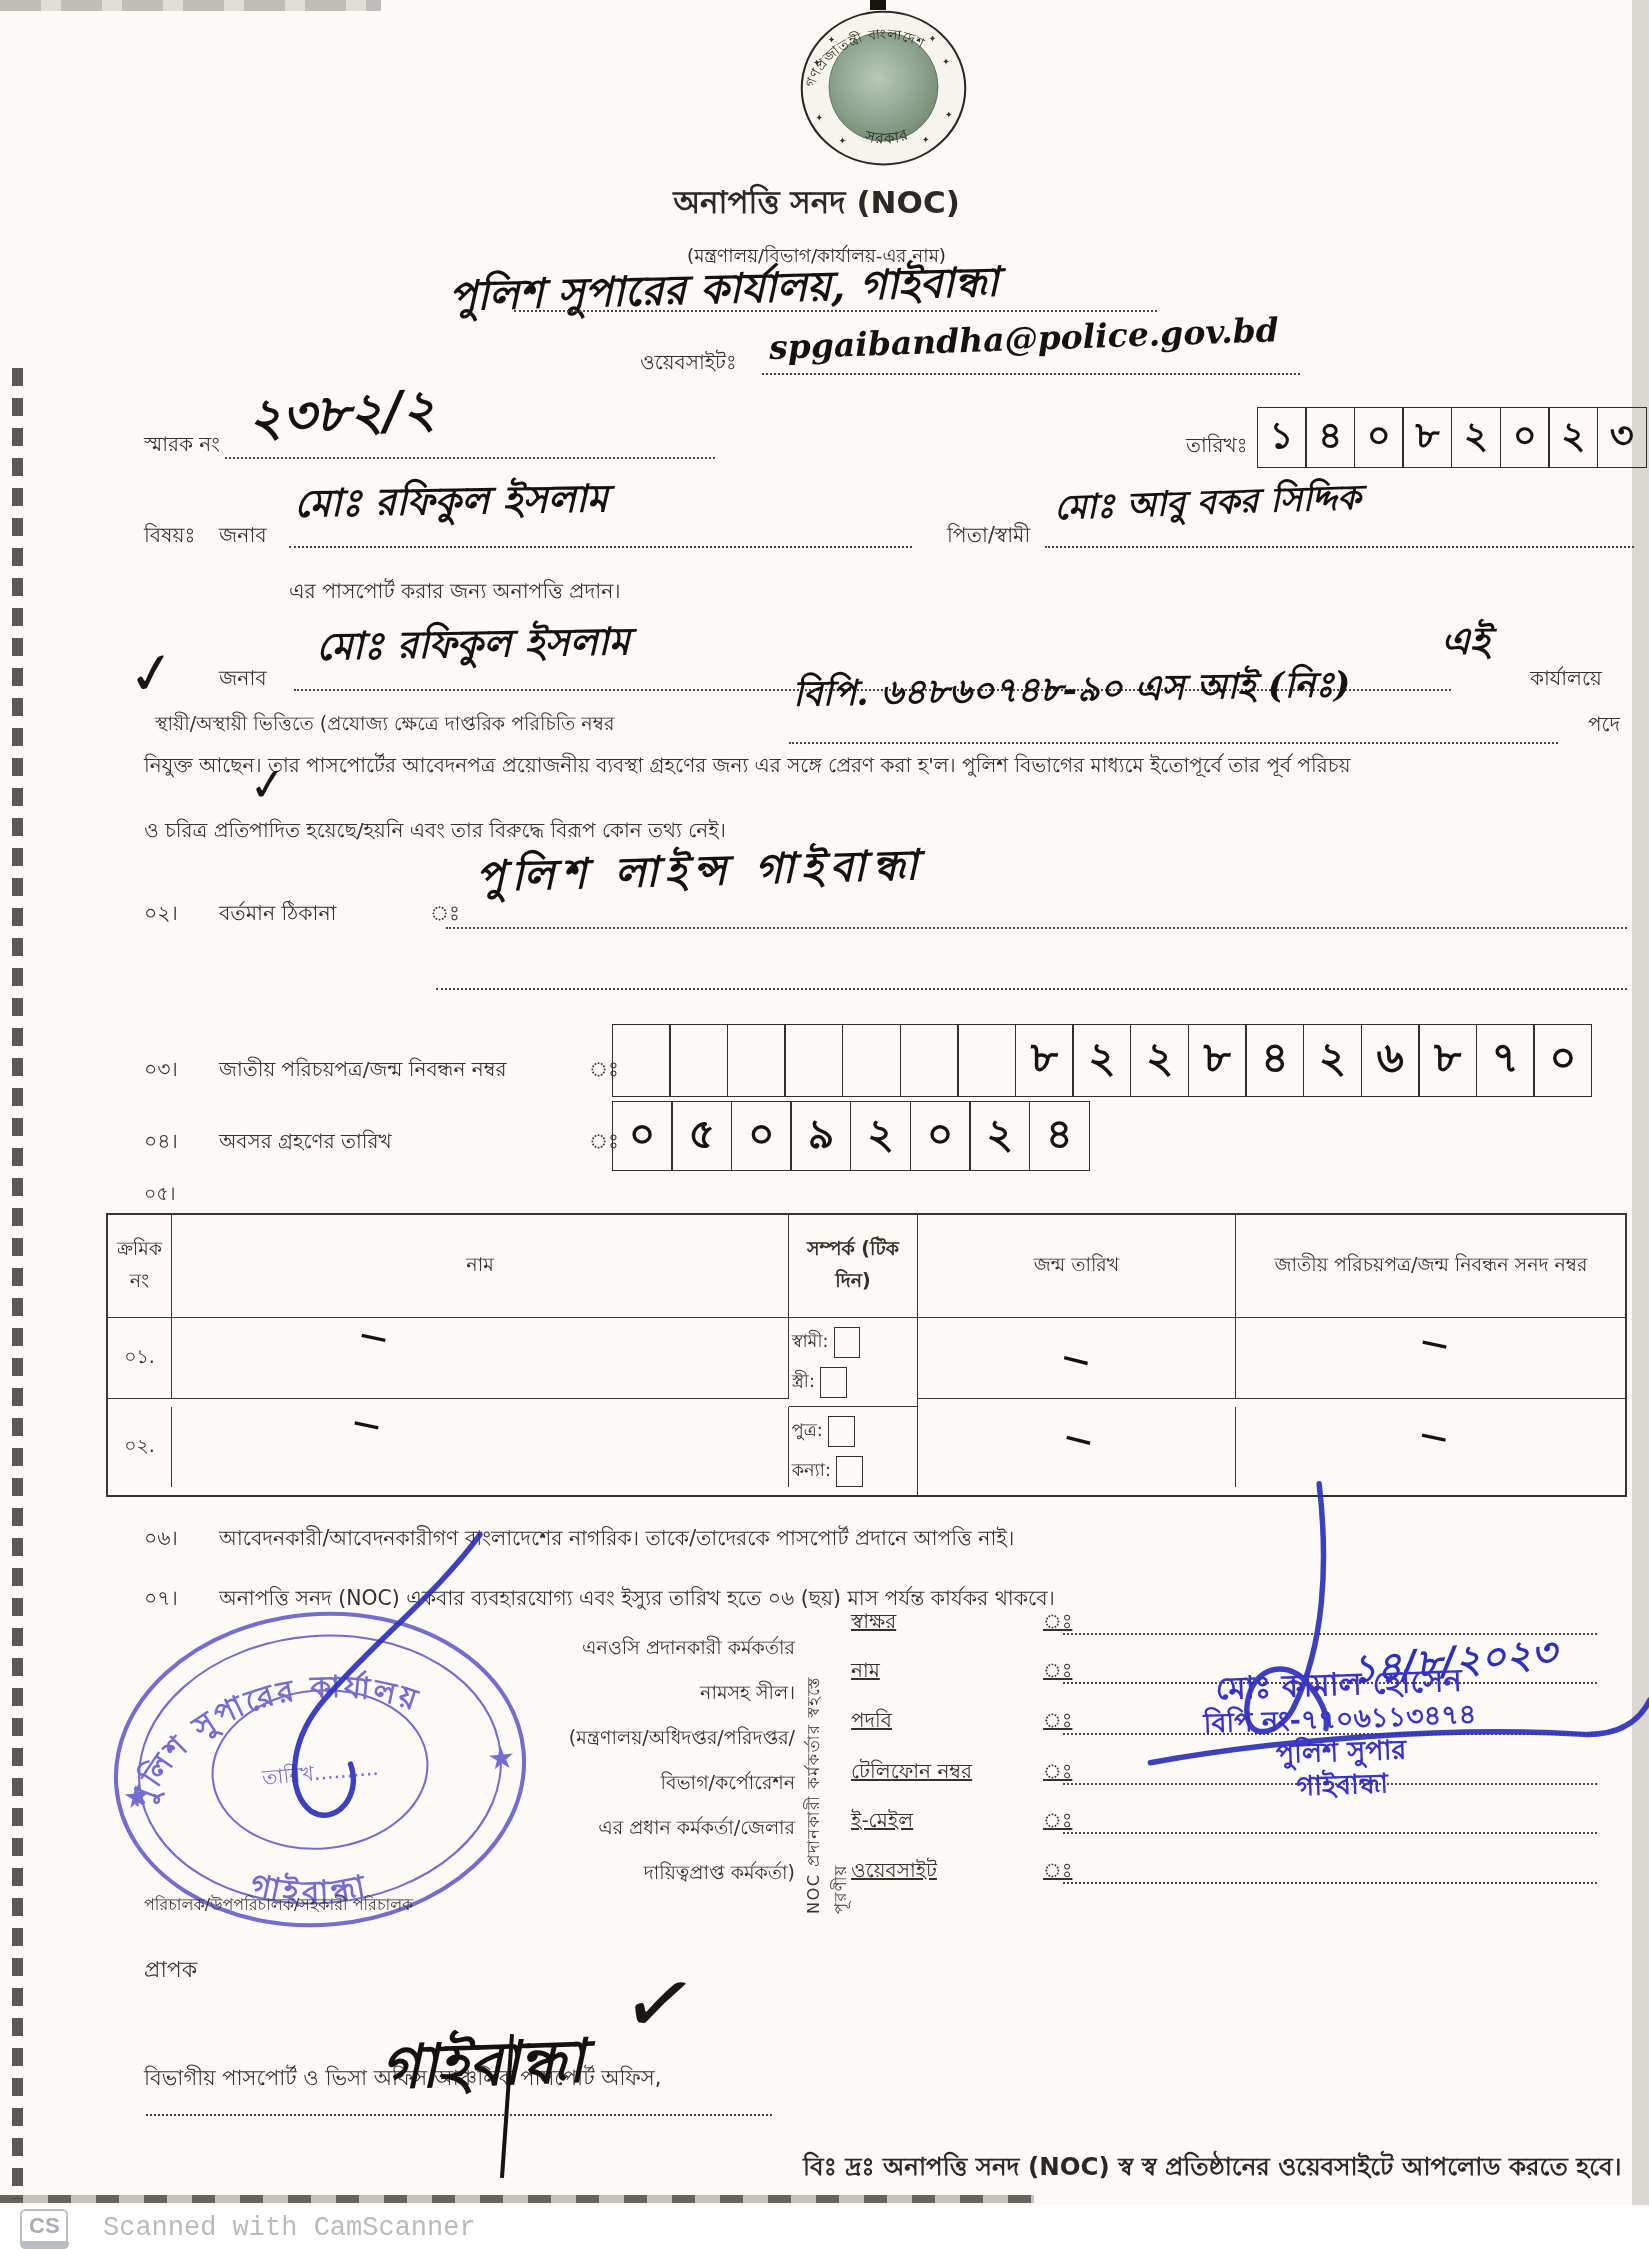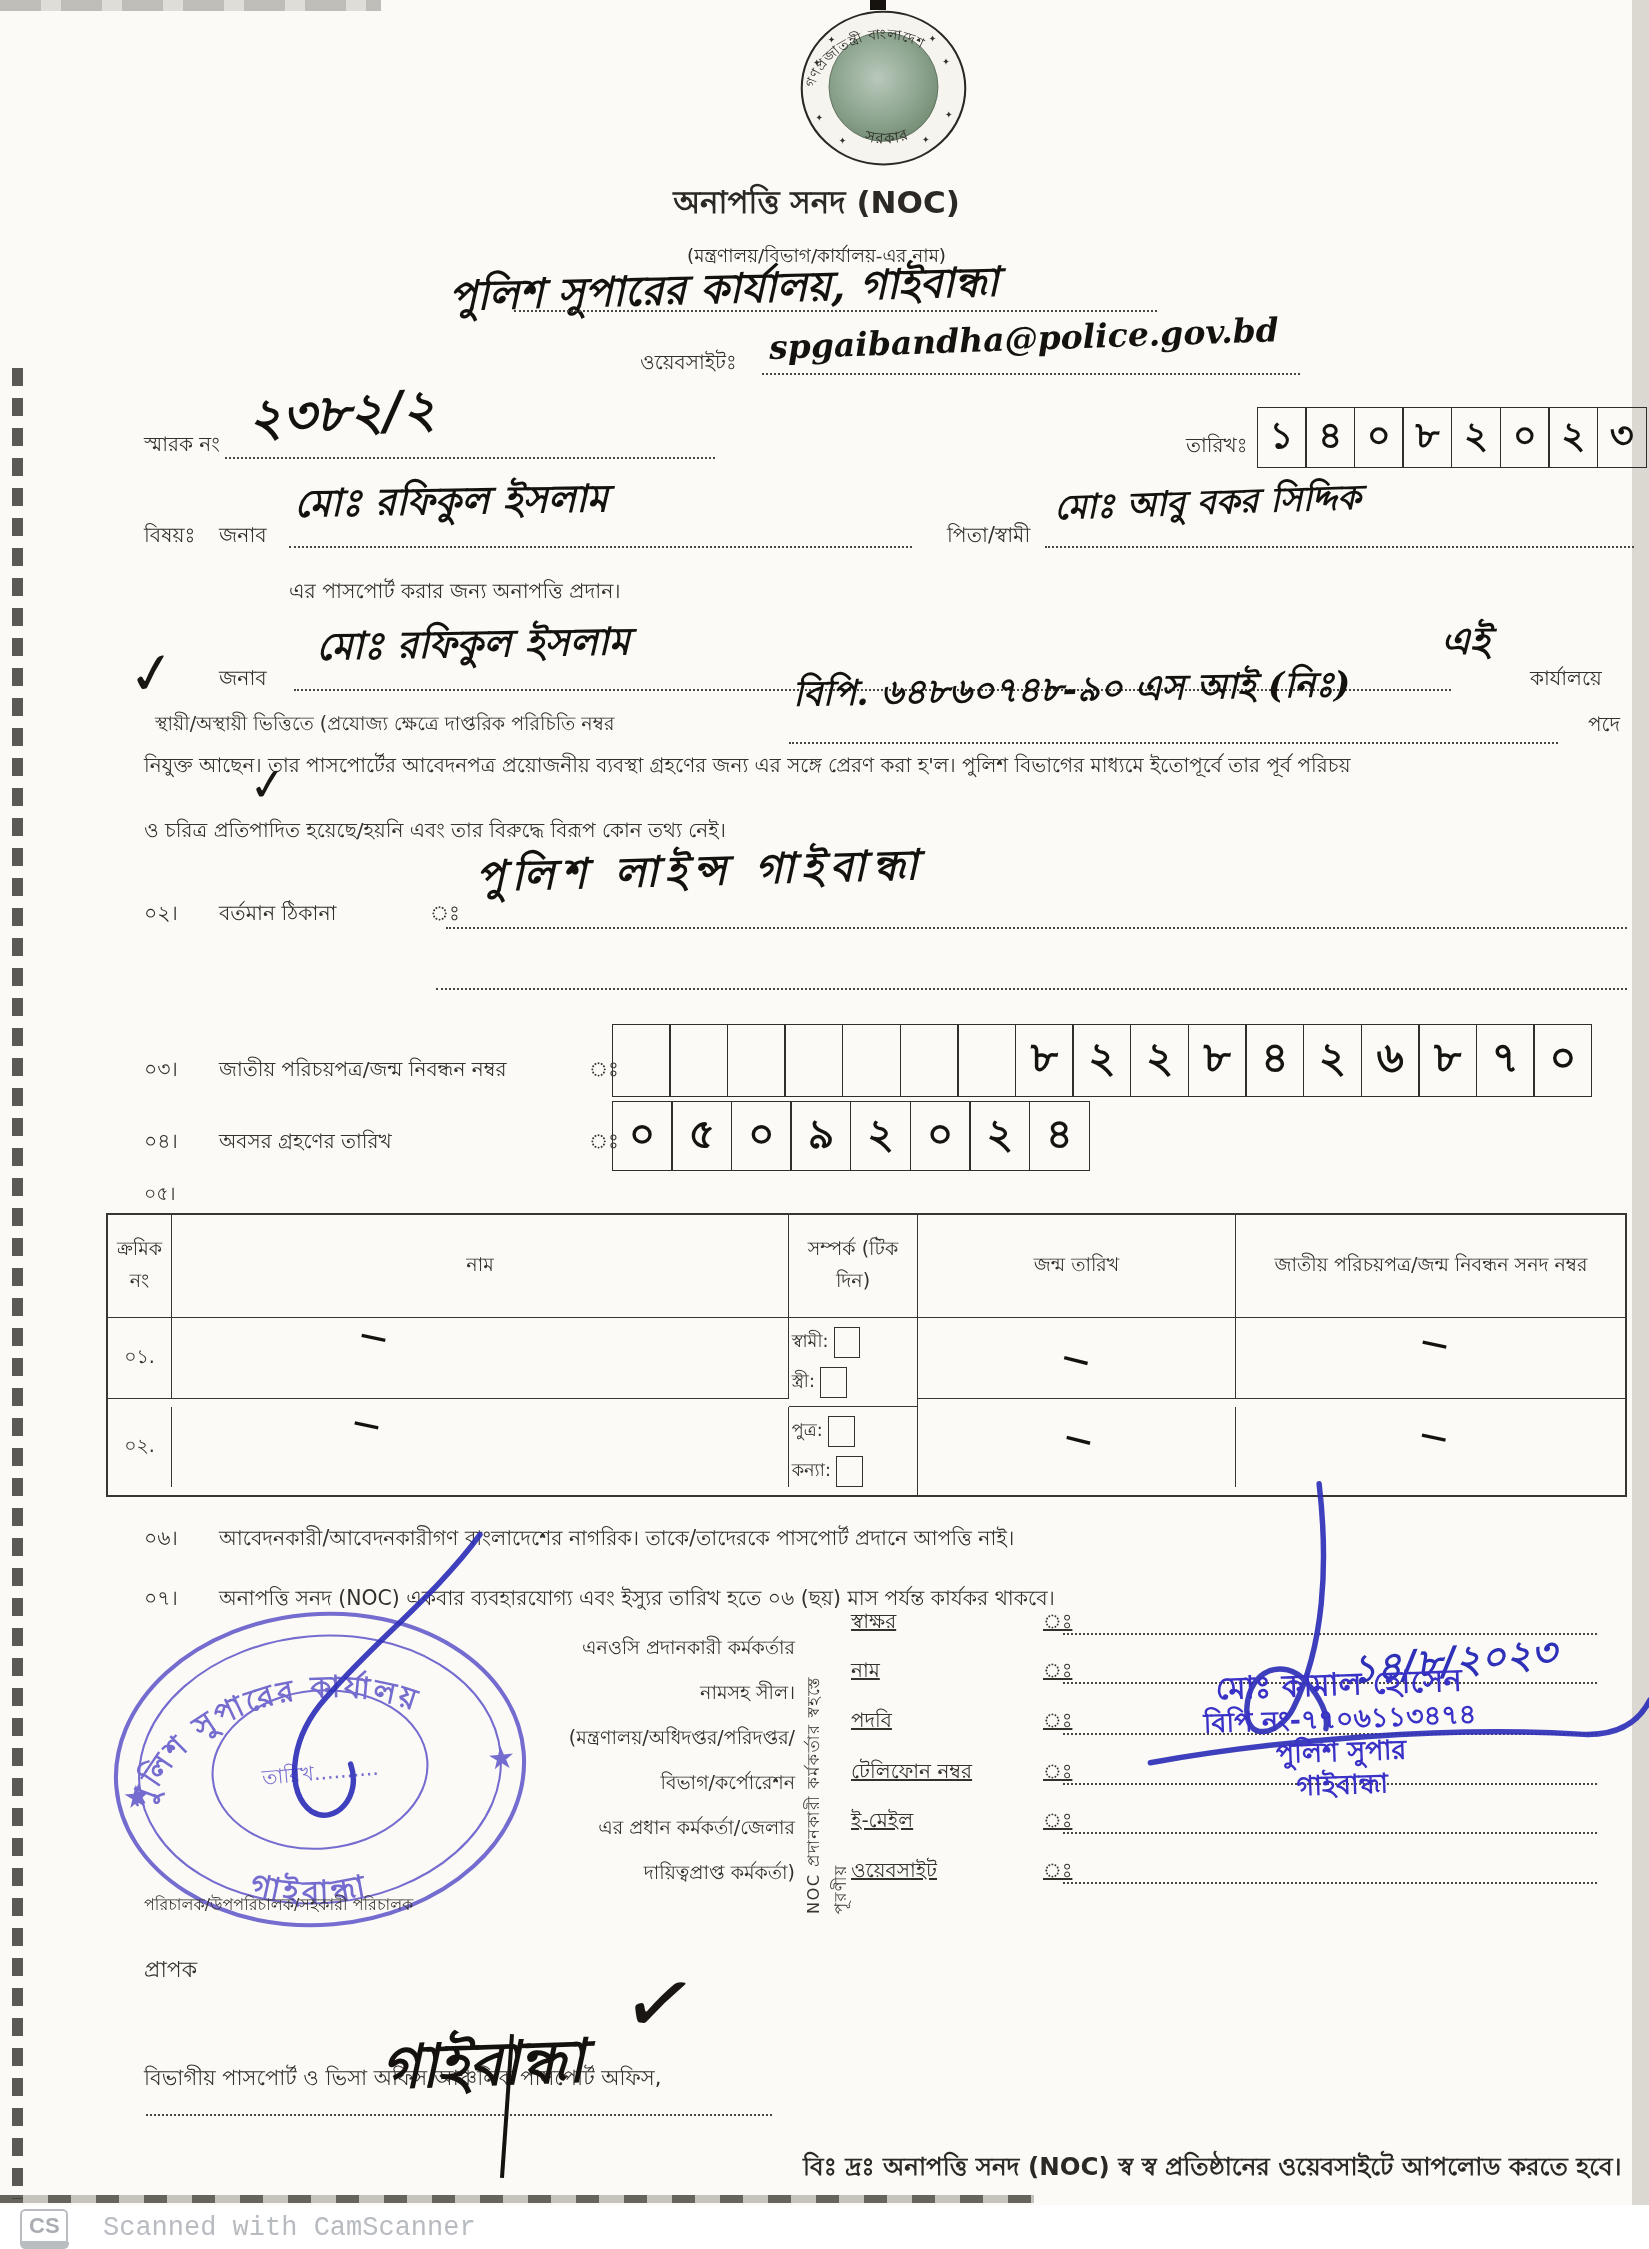--- a/index.html
+++ b/index.html
@@ -179,21 +179,21 @@
     <div class="dbox" style="width:59px;height:68px;font-size:41px;">০</div>
     <div class="dbox" style="width:59px;height:68px;font-size:41px;">২</div>
     <div class="dbox" style="width:59px;height:68px;font-size:41px;">৪</div>
   </div>
 
   <div class="abs print nowrap" style="left:144px;top:1179px;font-size:19px;">০৫।</div>
 
   <div class="abs ftable" style="left:106px;top:1213px;width:1517px;">
     <div class="c hrow">ক্রমিক নং</div>
     <div class="c hrow">নাম</div>
-    <div class="c hrow" style="padding:0 5.4px;">সম্পর্ক (টিক দিন)</div>
+    <div class="c hrow" style="padding:0 5.4px;font-weight:bold;">সম্পর্ক (টিক দিন)</div>
     <div class="c hrow">জন্ম তারিখ</div>
     <div class="c hrow" style="padding:0 9.5px;">জাতীয় পরিচয়পত্র/জন্ম নিবন্ধন সনদ নম্বর</div>
 
     <div class="c brow">০১.</div>
     <div class="c brow">
       <span class="dash" style="transform:rotate(12deg) translateX(-109px);">—</span>
     </div>
     <div class="c brow relcell">
       <span class="relline">
           <span>স্বামী:</span>

